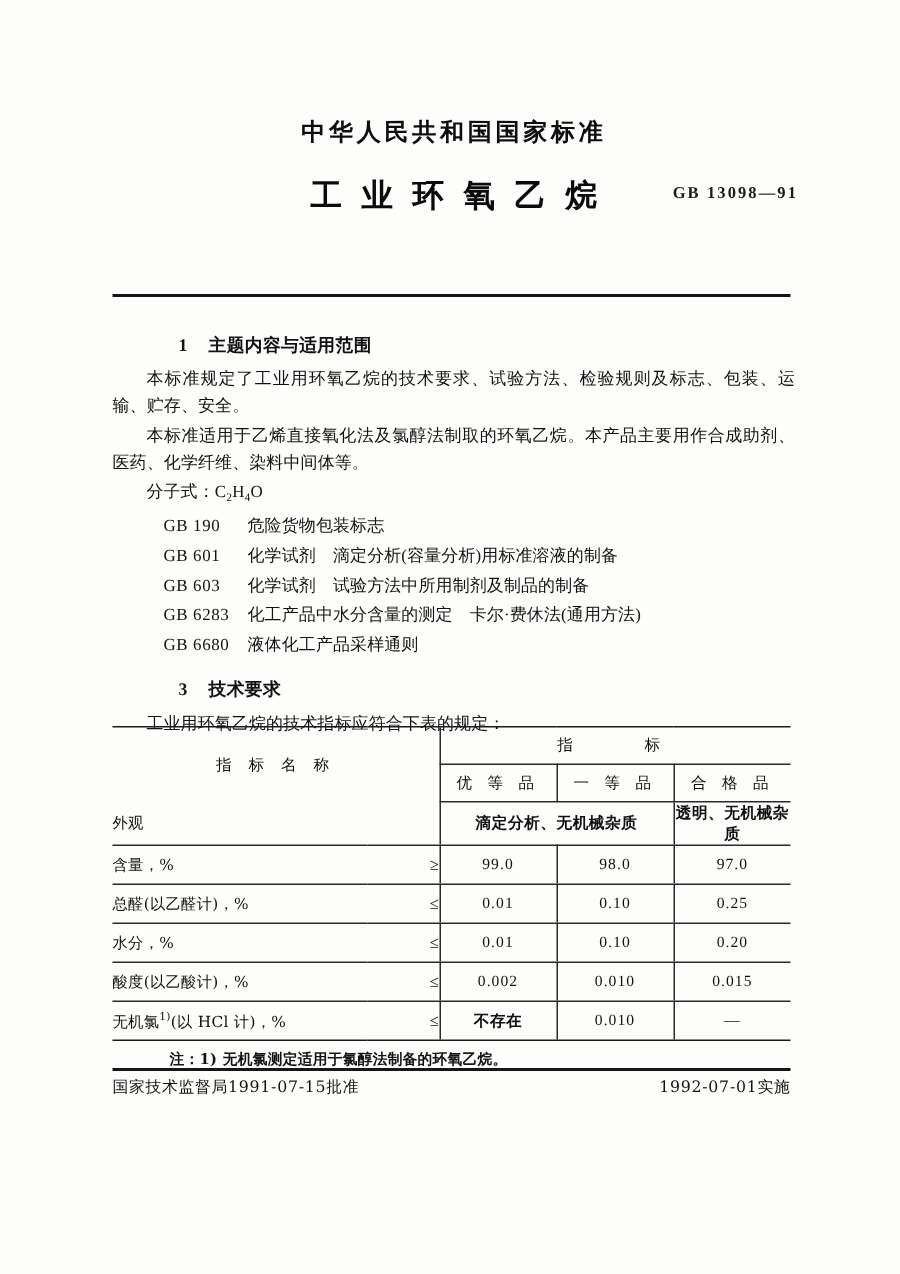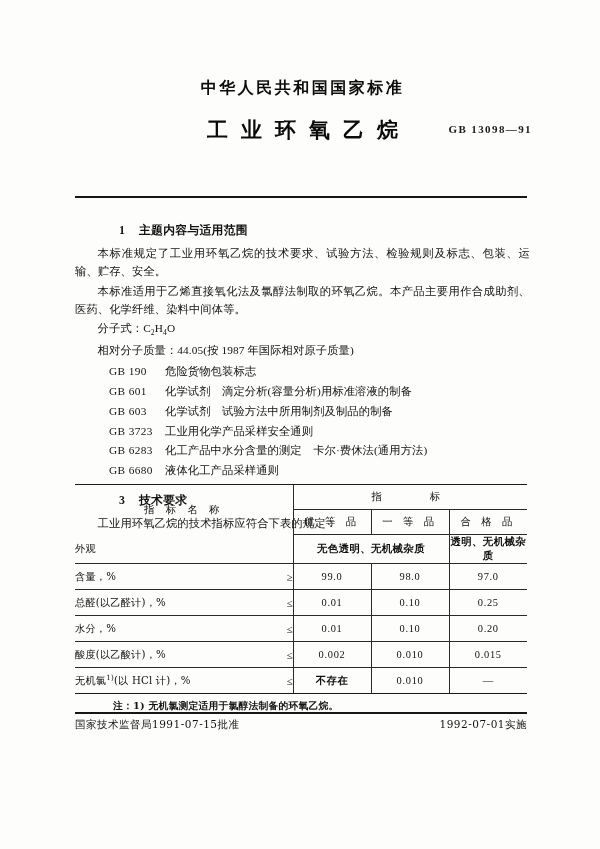--- a/index.html
+++ b/index.html
@@ -255,27 +255,25 @@
   <div class="rule-thick"></div>
 
   <div class="body-block">
 
     <div class="sec-head">
       <span class="num">1</span><span>主题内容与适用范围</span>
     </div>
     <p class="para">本标准规定了工业用环氧乙烷的技术要求、试验方法、检验规则及标志、包装、运输、贮存、安全。</p>
     <p class="para">本标准适用于乙烯直接氧化法及氯醇法制取的环氧乙烷。本产品主要用作合成助剂、医药、化学纤维、染料中间体等。</p>
     <p class="para"><span>分子式：</span><span><span>C</span><span class="sub">2</span><span>H</span><span class="sub">4</span><span>O</span></span></p>
-    <p class="para">相对分子质量：44.05(按 1987 年国际相对原子质量)</p>
 
     <ul class="reflist">
       <li><span class="refcode">GB 190</span><span>危险货物包装标志</span></li>
       <li><span class="refcode">GB 601</span><span>化学试剂　滴定分析(容量分析)用标准溶液的制备</span></li>
       <li><span class="refcode">GB 603</span><span>化学试剂　试验方法中所用制剂及制品的制备</span></li>
-      <li><span class="refcode">GB 3723</span><span>工业用化学产品采样安全通则</span></li>
       <li><span class="refcode">GB 6283</span><span>化工产品中水分含量的测定　卡尔·费休法(通用方法)</span></li>
       <li><span class="refcode">GB 6680</span><span>液体化工产品采样通则</span></li>
     </ul>
 
     <div class="sec-head">
       <span class="num">3</span><span>技术要求</span>
     </div>
     <p class="para">工业用环氧乙烷的技术指标应符合下表的规定：</p>
   </div>
 
@@ -297,21 +295,21 @@
 
         <tr class="row-h">
           <td class="hdr-grade v-line r-line">优 等 品</td>
           <td class="hdr-grade v-line r-line">一 等 品</td>
           <td class="hdr-grade v-line r-line">合 格 品</td>
         </tr>
 
         <tr class="row-d">
           <td class="cell-name r-line">外观</td>
           <td class="cell-op r-line"></td>
-          <td class="cell-val cn v-line r-line" colspan="2">无色透明、无机械杂质</td>
+          <td class="cell-val cn v-line r-line" colspan="2">滴定分析、无机械杂质</td>
           <td class="cell-val cn v-line r-line">透明、无机械杂质</td>
         </tr>
 
         <tr class="row-d">
           <td class="cell-name r-line">含量，%</td>
           <td class="cell-op r-line">≥</td>
           <td class="cell-val v-line r-line">99.0</td>
           <td class="cell-val v-line r-line">98.0</td>
           <td class="cell-val v-line r-line">97.0</td>
         </tr>

